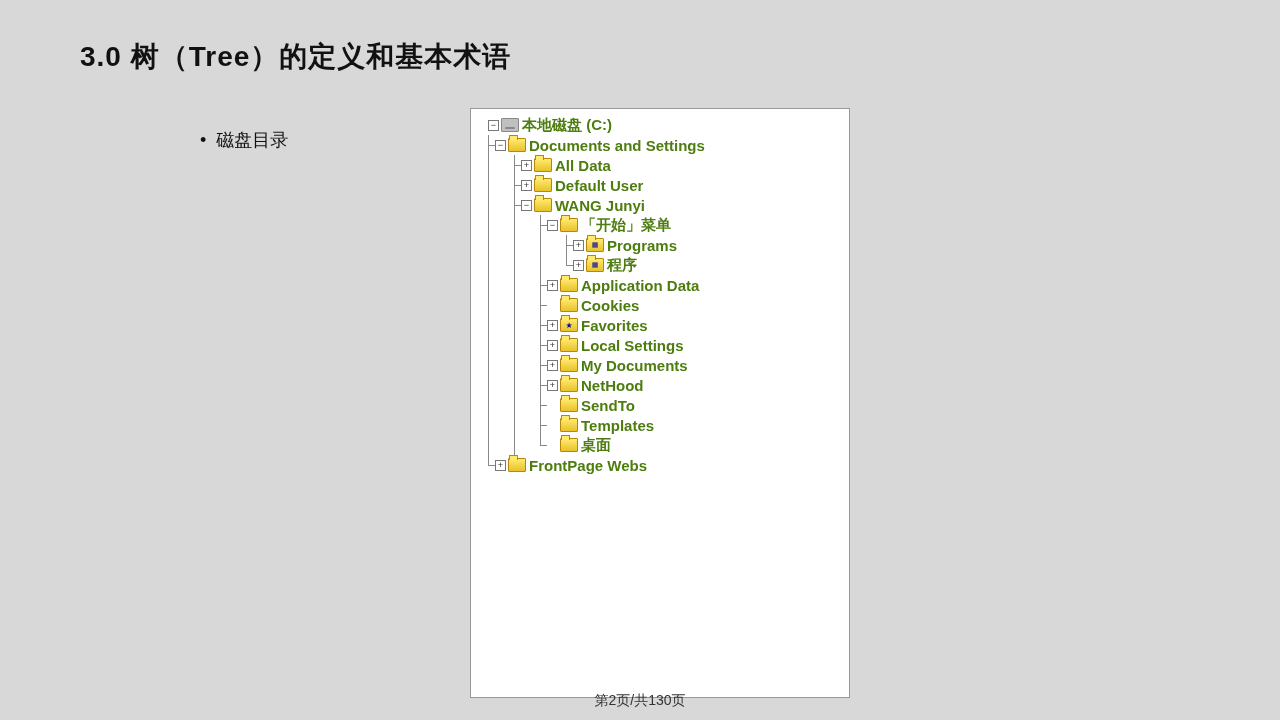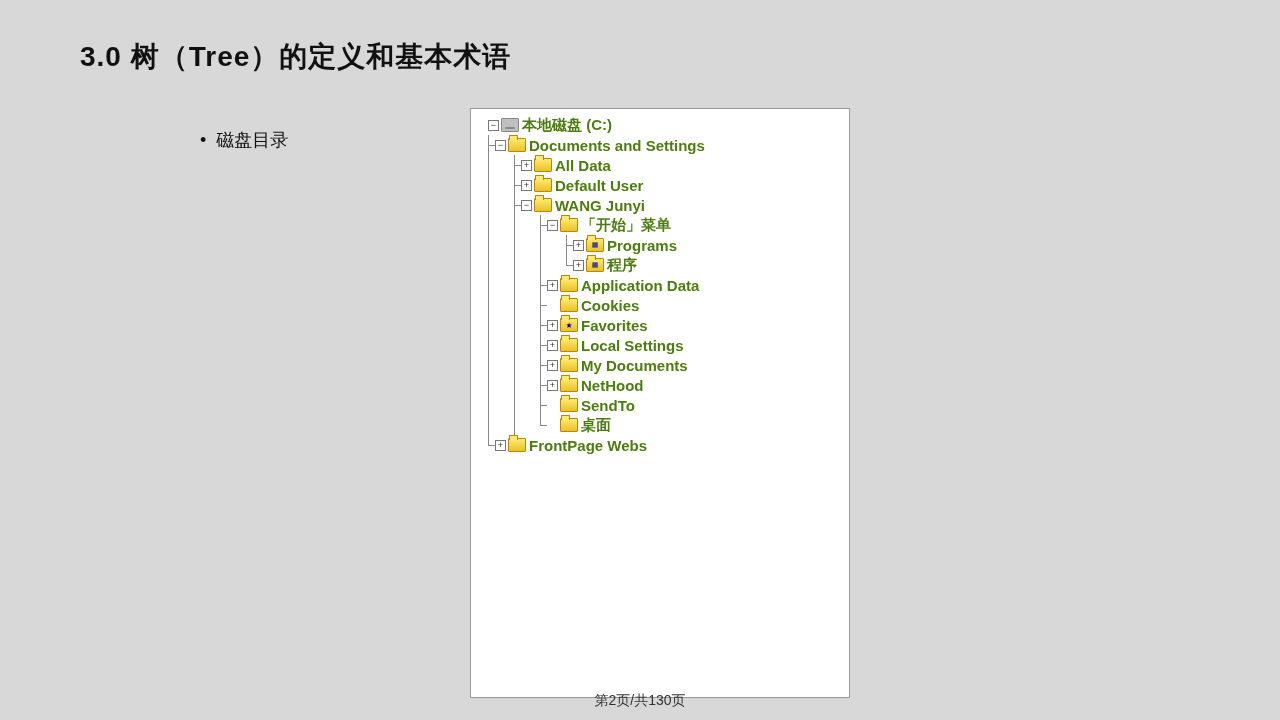--- a/index.html
+++ b/index.html
@@ -471,20 +471,38 @@
     <span style="display:inline-block;width:14px;"></span>
     <span class="conn" style="width:12px;position:relative;align-self:stretch;">
       <span class="v-line"></span>
       <span class="h-line"></span>
     </span>
     <span class="spacer-box"></span>
     <span class="folder-icon folder-plain"></span>
     <span class="node-label">SendTo</span>
   </div>
 
+  <div class="tree-node">
+    <span style="display:inline-block;width:8px;"></span>
+    <span class="conn" style="width:12px;position:relative;align-self:stretch;">
+      <span class="v-line"></span>
+    </span>
+    <span style="display:inline-block;width:14px;"></span>
+    <span class="conn" style="width:12px;position:relative;align-self:stretch;">
+      <span class="v-line"></span>
+    </span>
+    <span style="display:inline-block;width:14px;"></span>
+    <span class="conn" style="width:12px;position:relative;align-self:stretch;">
+      <span class="v-line"></span>
+      <span class="h-line"></span>
+    </span>
+    <span class="spacer-box"></span>
+    <span class="folder-icon folder-plain"></span>
+    <span class="node-label">Templates</span>
+  </div>
 
   <div class="tree-node">
     <span style="display:inline-block;width:8px;"></span>
     <span class="conn" style="width:12px;position:relative;align-self:stretch;">
       <span class="v-line"></span>
     </span>
     <span style="display:inline-block;width:14px;"></span>
     <span class="conn" style="width:12px;position:relative;align-self:stretch;">
       <span class="v-line"></span>
     </span>

